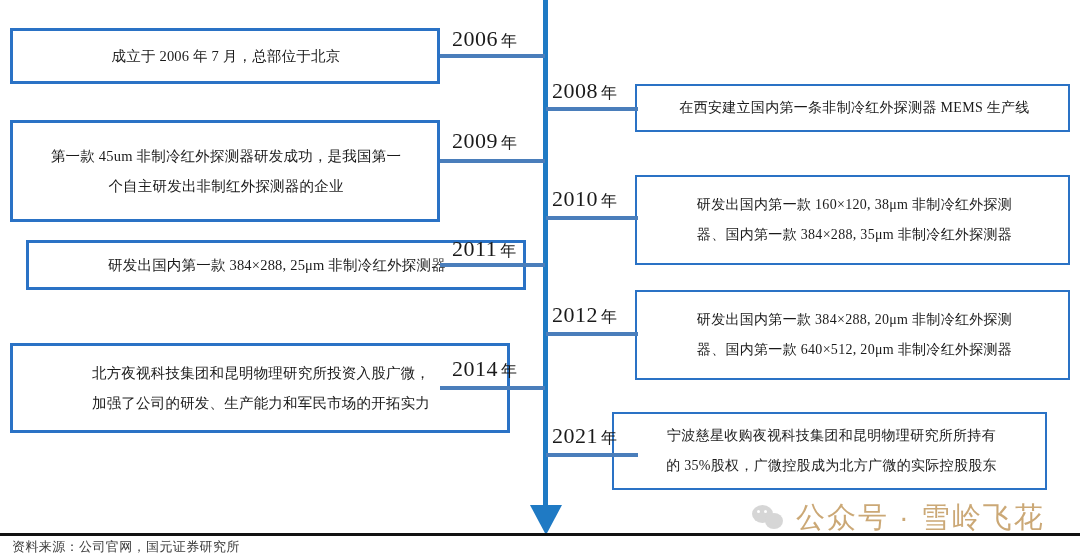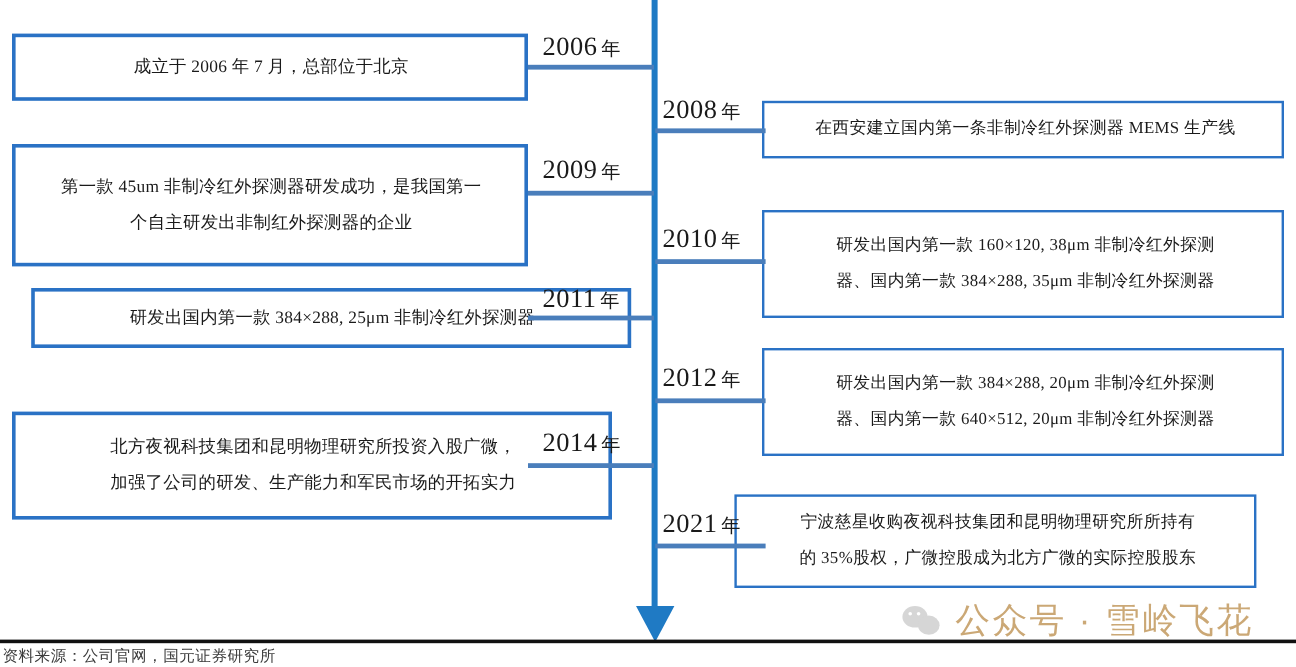--- a/index.html
+++ b/index.html
@@ -94,21 +94,21 @@
   .footer-rule {
     position: absolute;
     left: 0;
     top: 533px;
     width: 1080px;
     height: 3px;
     background: #111111;
   }
   .source {
     position: absolute;
-    left: 2px;
+    left: 12px;
     top: 538px;
     font-family: "Liberation Serif", "DejaVu Serif", serif;
     font-size: 13px;
     color: #3b3b3b;
     letter-spacing: 0.4px;
     white-space: nowrap;
   }
 
   
   .watermark {

